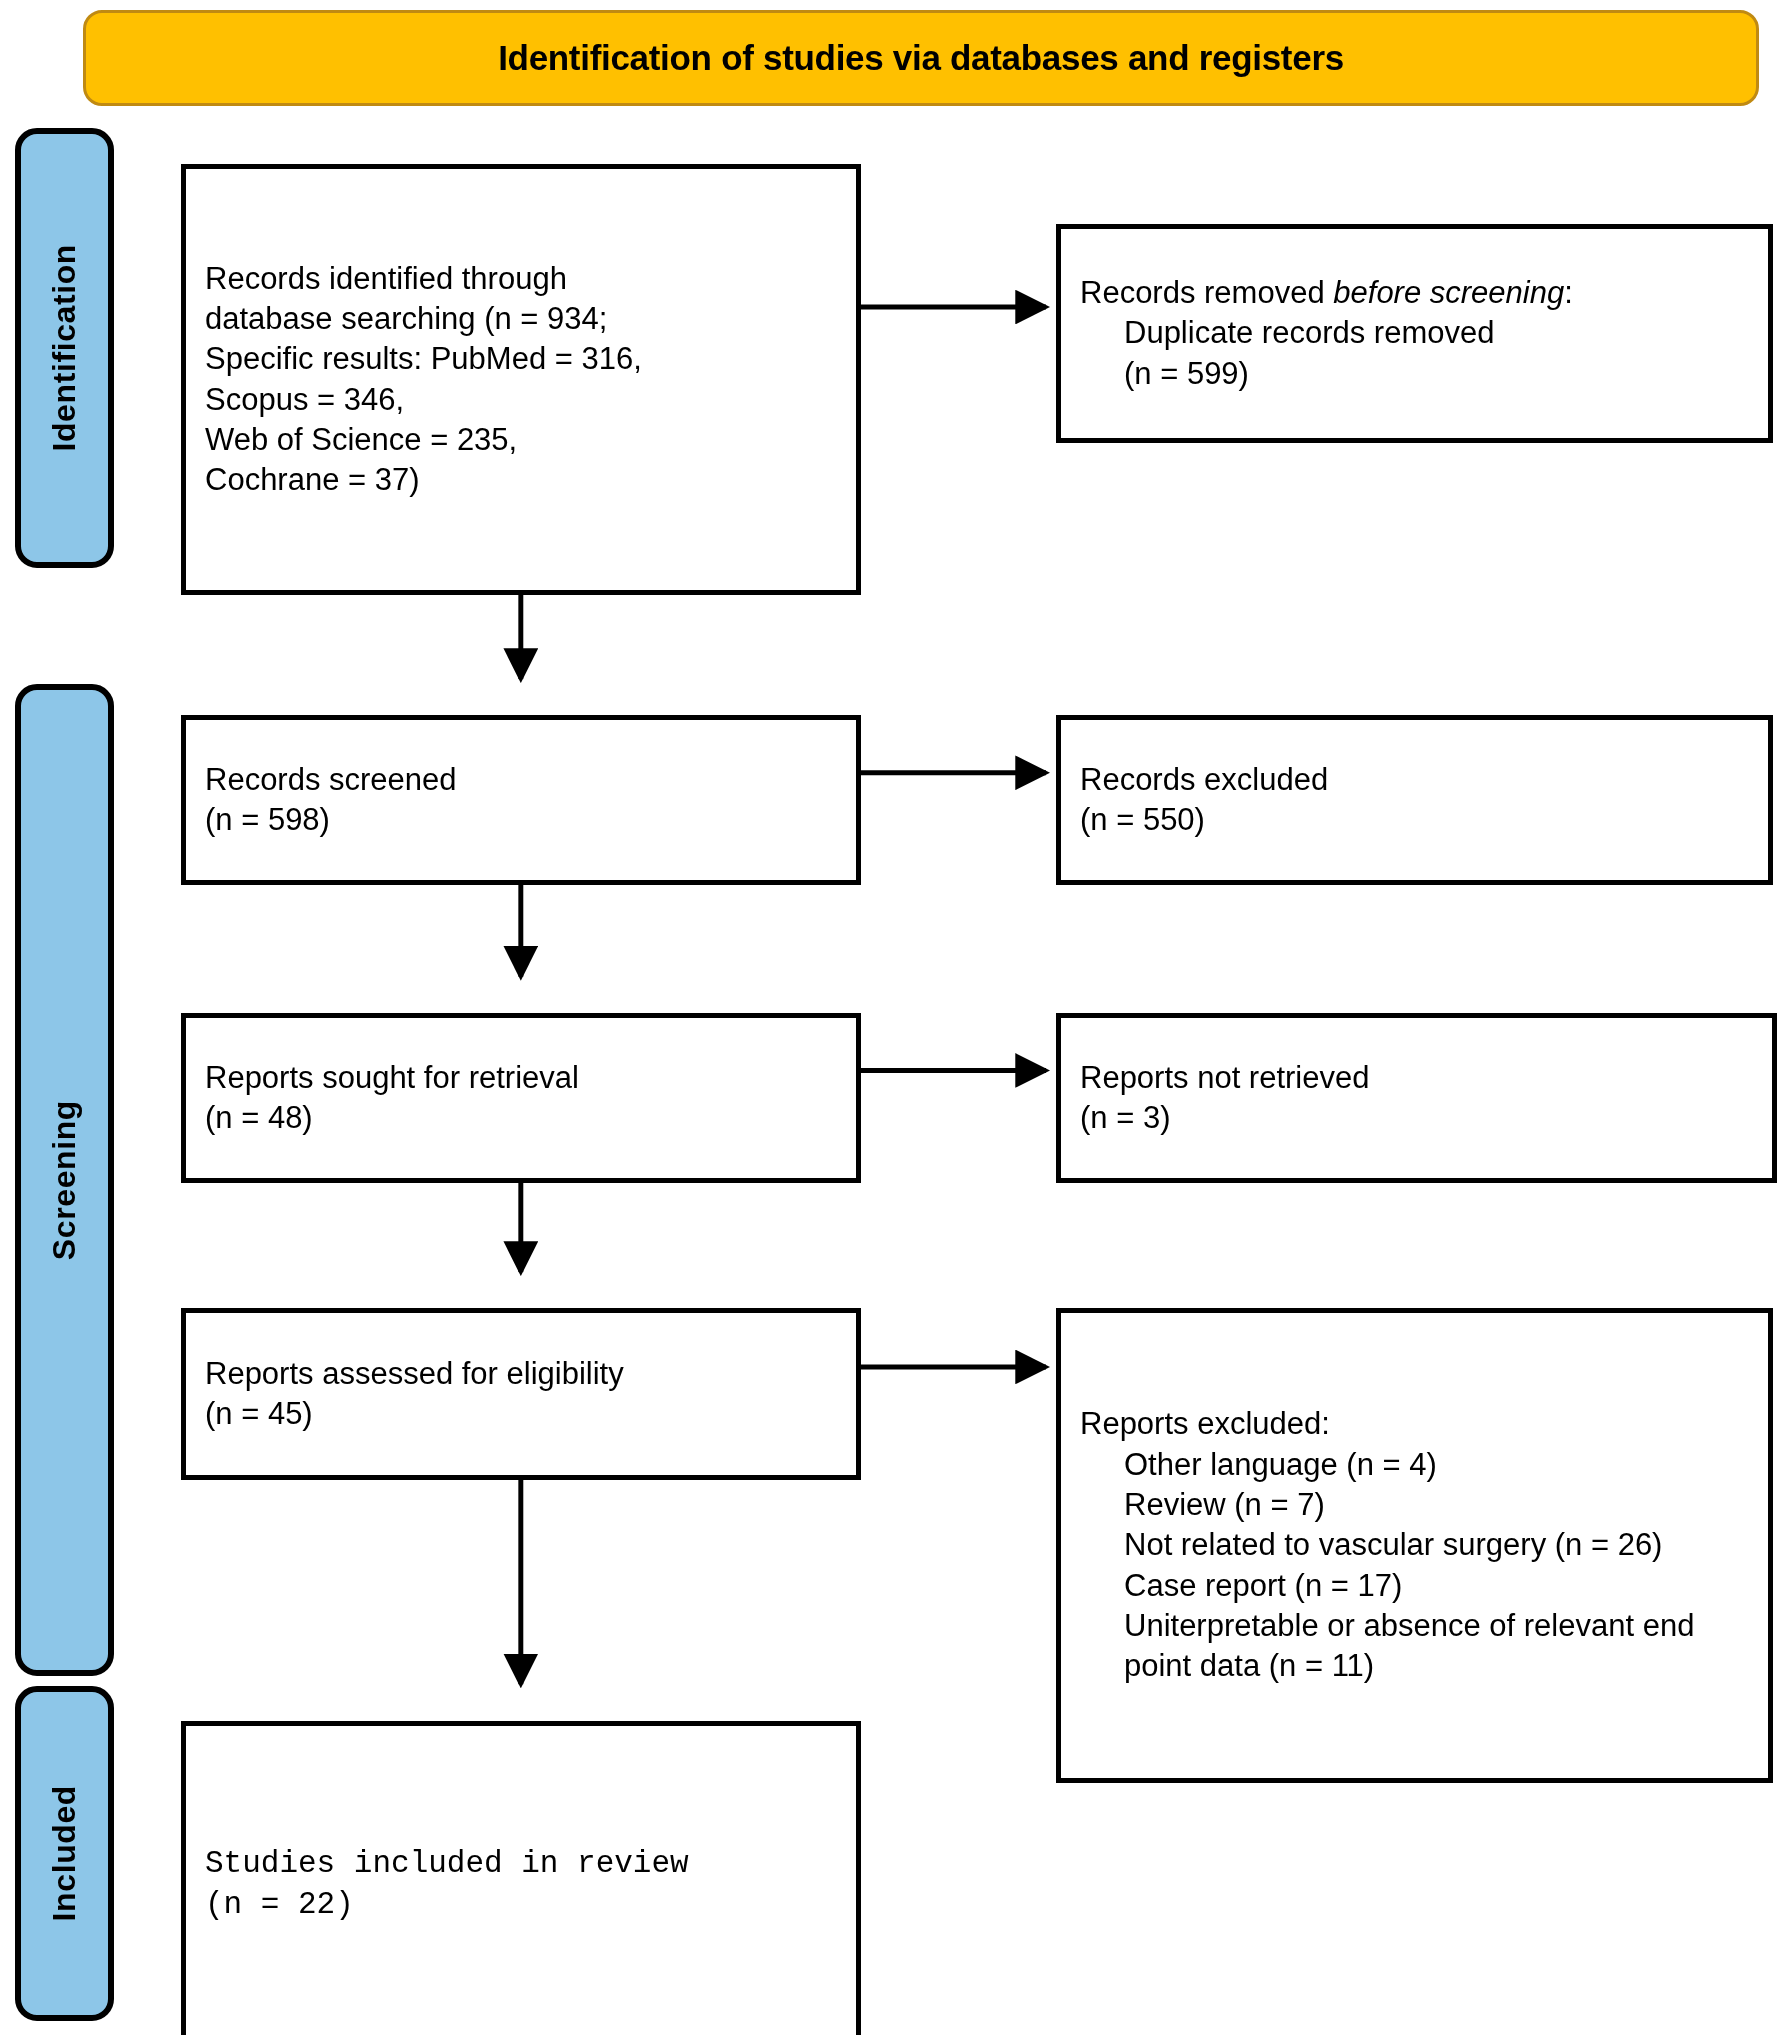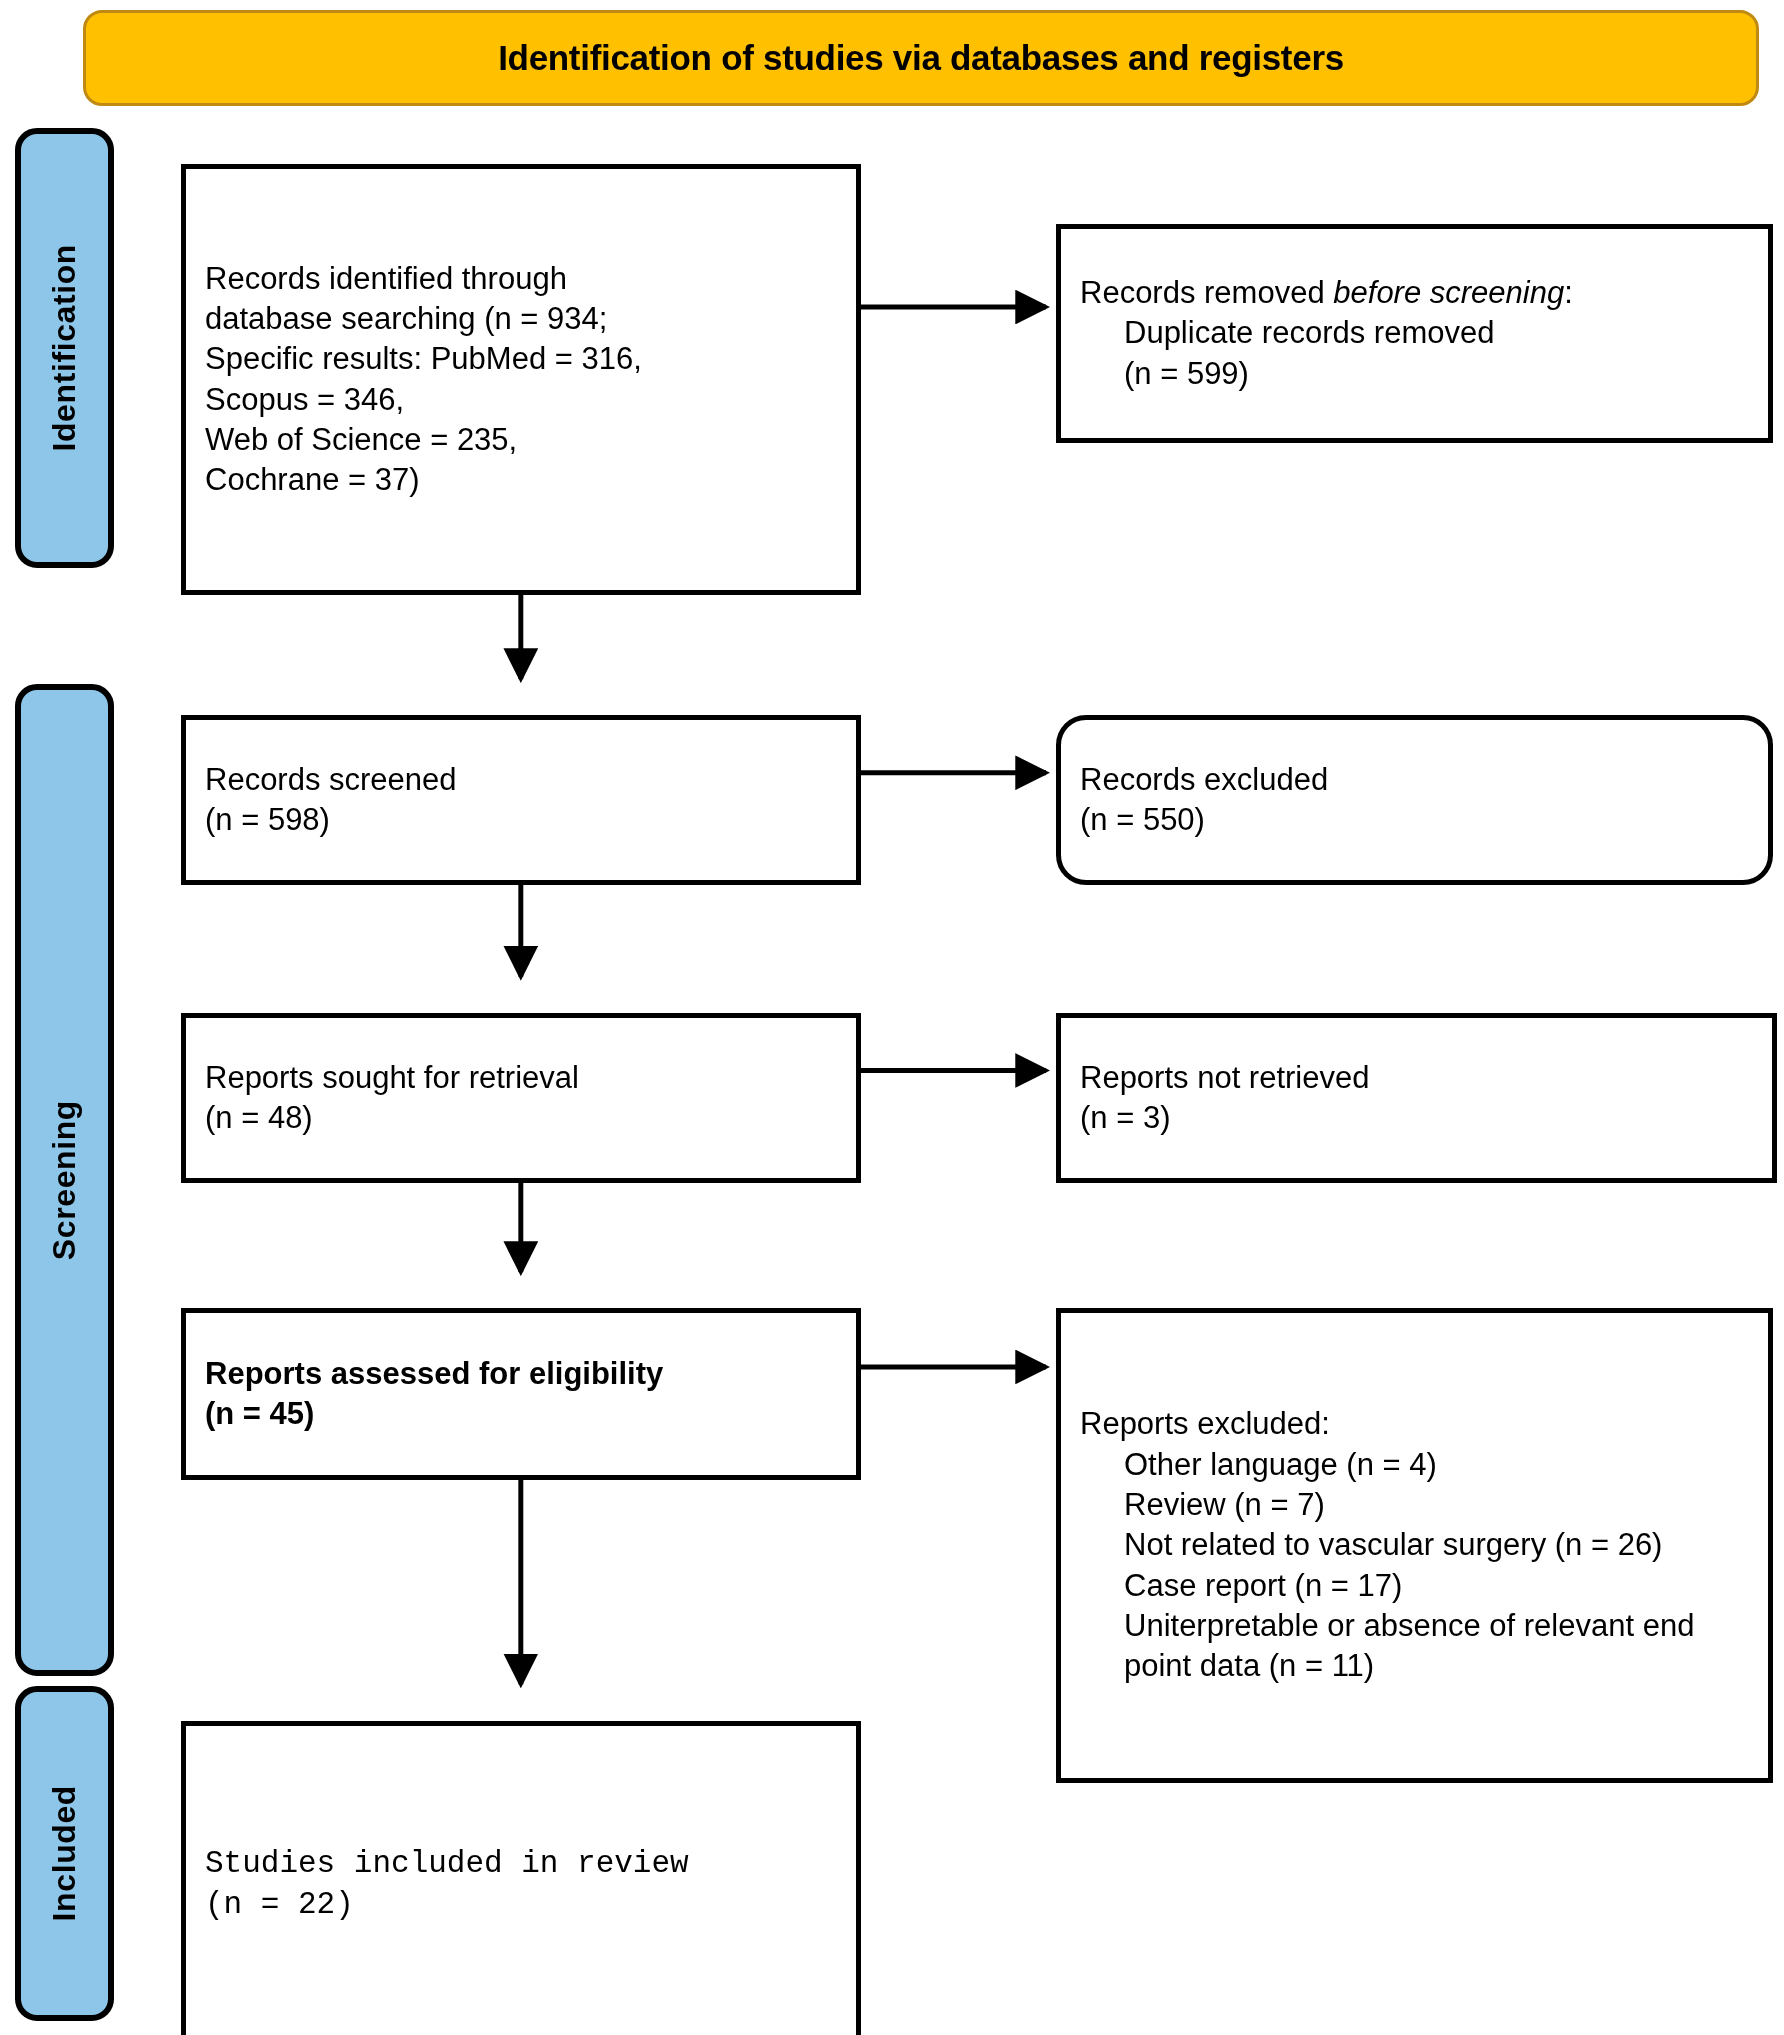--- a/index.html
+++ b/index.html
@@ -87,26 +87,26 @@
     box-sizing: border-box;
   }
   .flow-text .ital { font-style: italic; }
   .flow-text .indent { display: block; padding-left: 44px; }
   .flow-text .line { display: block; }
 
   
   #box-identified   { left: 181px; top: 137px;  width: 680px; height: 431px; }
   #box-screened     { left: 181px; top: 688px; width: 680px; height: 170px; }
   #box-sought       { left: 181px; top: 986px; width: 680px; height: 170px; }
-  #box-assessed     { left: 181px; top: 1281px; width: 680px; height: 172px; font-weight: bold; }
+  #box-assessed     { left: 181px; top: 1281px; width: 680px; height: 172px; }
   #box-included     { left: 181px; top: 1694px; width: 680px; height: 327px; font-family: Liberation Mono, monospace; }
 
   
   #box-removed      { left: 1056px; top: 197px;  width: 717px; height: 219px; }
-  #box-excluded-rec { left: 1056px; top: 688px; width: 717px; height: 170px; border-radius: 30px; }
+  #box-excluded-rec { left: 1056px; top: 688px; width: 717px; height: 170px; }
   #box-notretrieved { left: 1056px; top: 986px; width: 721px; height: 170px; }
   #box-excluded-rep { left: 1056px; top: 1281px; width: 717px; height: 475px; }
 
   
   #connectors {
     position: absolute;
     left: 0; top: 0;
     width: 1784px;
     height: 2035px;
     pointer-events: none;

